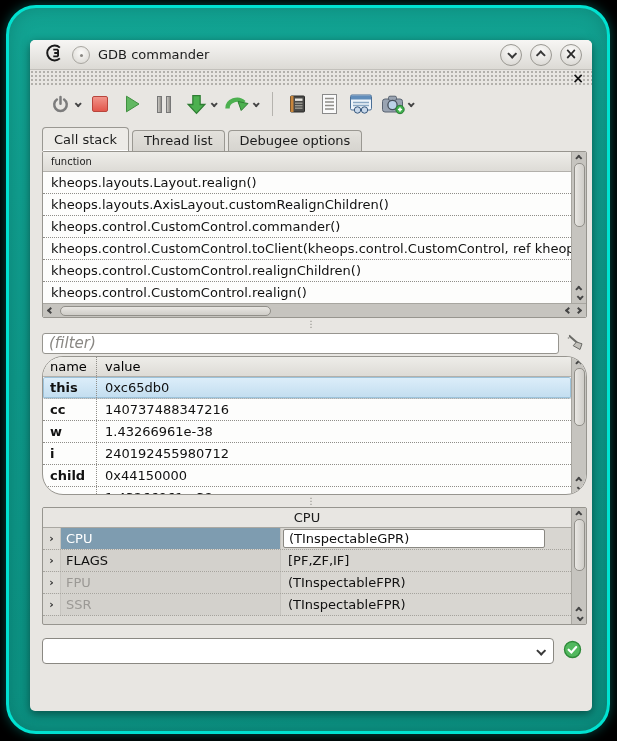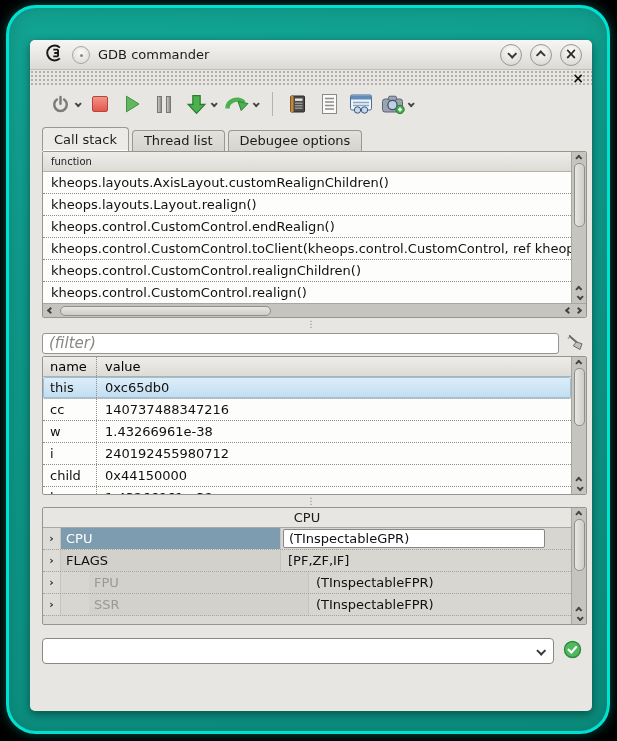--- a/index.html
+++ b/index.html
@@ -106,30 +106,30 @@
   .filter-row { height:26px; flex:0 0 26px; display:flex; align-items:center;
     padding:2px 5px 2px 12px; gap:6px; }
   .filter-input { flex:1; height:21px; border:1px solid #97958f; border-radius:3px;
     background:#fff; font-size:15px; padding:0 6px; color:#222;
     font-family:"DejaVu Sans","Liberation Sans",sans-serif; }
   .filter-input::placeholder { font-style:italic; color:#8a8884; }
   .broom-btn { width:22px; height:22px; display:flex; align-items:center; justify-content:center; }
 
   
   .varpanel { height:139px; flex:0 0 139px; display:grid;
-    grid-template-columns:1fr 15px; grid-template-rows:1fr; }
+    grid-template-columns:1fr 15px; grid-template-rows:1fr;border-radius:21px; }
   .var-main { overflow:hidden; }
   .var-head { display:flex; height:20px; line-height:19px; font-size:13px;
     background:linear-gradient(#eeede9,#dddbd6); border-bottom:1px solid #b2b0ab; }
   .var-head .nh { width:54px; padding-left:7px; border-right:1px dotted #8f8d88; }
   .var-head .vh { padding-left:8px; }
   .var-row { display:flex; height:22px; line-height:21px; font-size:13px; color:#111;
     border-bottom:1px dotted #8f8d88; }
   .var-row .nc { width:54px; padding-left:7px; border-right:1px dotted #8f8d88;
-    white-space:nowrap; overflow:hidden; }
+    white-space:nowrap; overflow:hidden;font-weight:bold; }
   .var-row .vc { flex:1; padding-left:8px; white-space:nowrap; overflow:hidden; }
   .var-row.selected { background:linear-gradient(#ddeefa,#c2ddef);
     box-shadow:inset 0 0 0 1px #9cc2da; border-radius:2px; }
 
   
   .cpupanel { height:118px; flex:0 0 118px; display:grid;
     grid-template-columns:1fr 15px; grid-template-rows:1fr; background:#dbd9d4; }
   .cpu-main { overflow:hidden; }
   .cpu-title { height:20px; line-height:19px; text-align:center; font-size:13px;
     color:#1c1c1c; background:#e8e6e2; border-bottom:1px solid #aaa8a2; }
@@ -138,21 +138,21 @@
   .cpu-gutter { width:18px; flex:0 0 18px; display:flex; align-items:center;
     justify-content:center; color:#2a2a2a; font-weight:bold; font-size:11px;
     background:#dedcd7; border-right:1px solid #c6c4bf; }
   .cpu-label { width:220px; flex:0 0 220px; padding-left:5px; color:#111;
     background:#d3d1cc; border-right:1px solid #c6c4bf; }
   .cpu-value { flex:1; padding:0 26px 0 7px; color:#111; white-space:nowrap; overflow:hidden; }
   .cpu-row.selected .cpu-label { background:#7e9cb0; color:#fff; }
   .cpu-row.selected .cpu-value { padding:1px 26px 1px 2px; }
   .cpu-row.selected .cpu-value span { display:block; height:19px; line-height:18px;
     background:#fff; border:1px solid #8a8882; border-radius:2px; padding-left:5px; }
-  .cpu-row.disabled .cpu-label { color:#9b9995;margin-left:28px; }
+  .cpu-row.disabled .cpu-label { color:#9b9995; }
 
   
   .bottombar { height:40px; flex:0 0 40px; display:flex; align-items:center;
     gap:9px; padding:4px 10px 8px 12px; margin-top:8px; }
   .combo { flex:1; height:26px; background:#fff; border:1px solid #8a8882;
     border-radius:4px; display:flex; align-items:center; padding:0 9px; }
   .combo input { flex:1; border:none; outline:none; font-size:13px; background:transparent;
     font-family:"DejaVu Sans","Liberation Sans",sans-serif; }
 </style>
 </head>
@@ -284,25 +284,25 @@
 
       <span class="tab">Debugee options</span>
 
   </div>
 
   <div class="panel callstack">
     <div class="cs-main">
       <div class="list-header">function</div>
       <div>
 
+          <div class="cs-row">kheops.layouts.Layout.realign()</div>
+
           <div class="cs-row">kheops.layouts.AxisLayout.customRealignChildren()</div>
 
-          <div class="cs-row">kheops.layouts.Layout.realign()</div>
-
-          <div class="cs-row">kheops.control.CustomControl.endRealign()</div>
+          <div class="cs-row">kheops.control.CustomControl.commander()</div>
 
           <div class="cs-row">kheops.control.CustomControl.toClient(kheops.control.CustomControl, ref kheops.</div>
 
           <div class="cs-row">kheops.control.CustomControl.realignChildren()</div>
 
           <div class="cs-row">kheops.control.CustomControl.realign()</div>
 
       </div>
     </div>
     <div class="vscroll">

